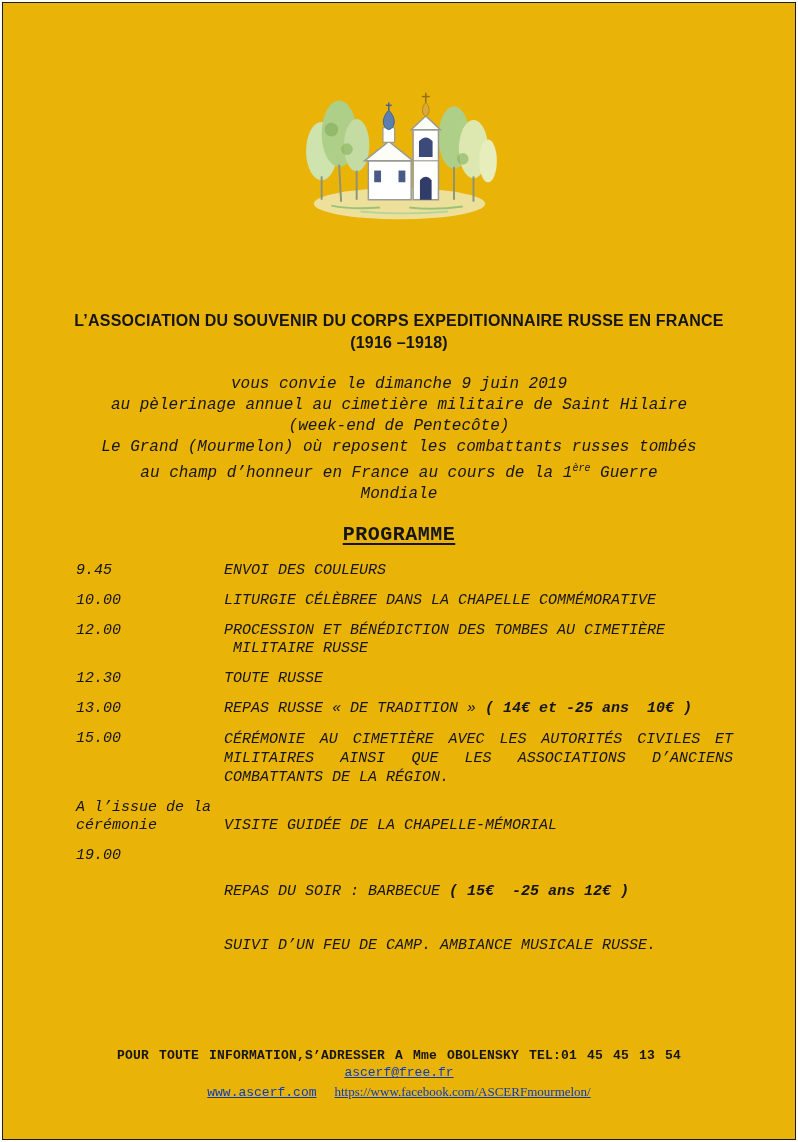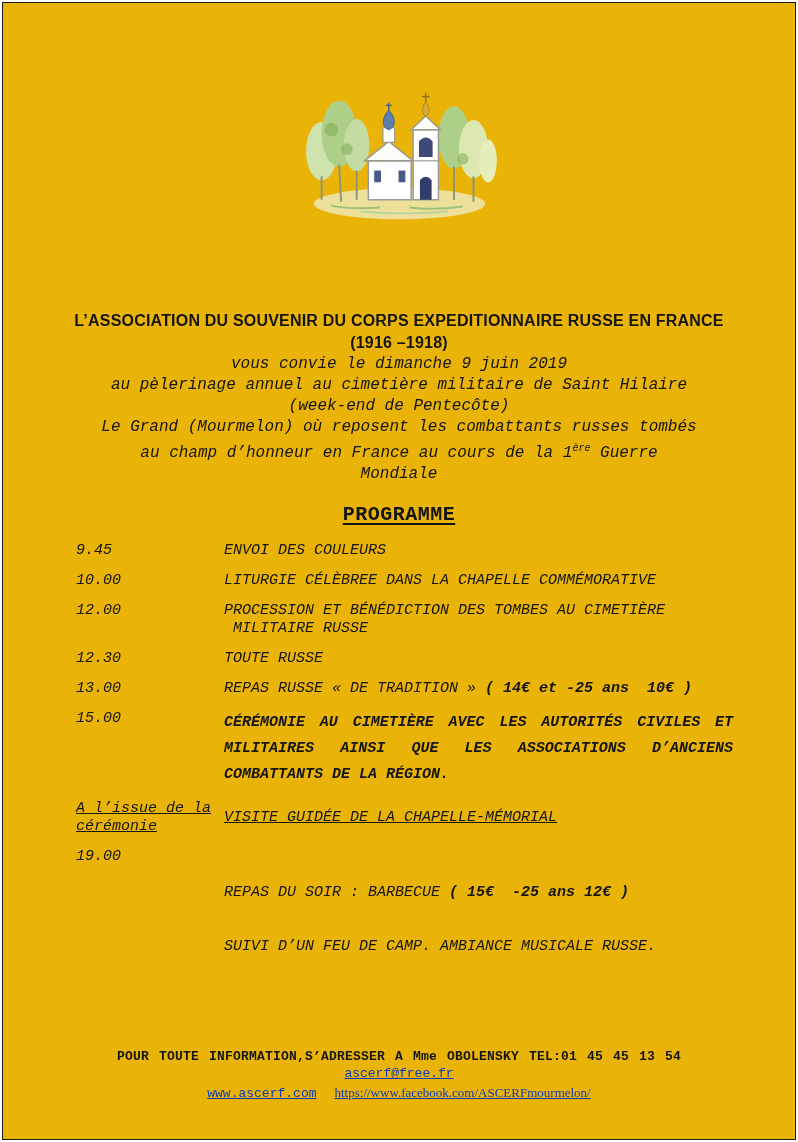--- a/index.html
+++ b/index.html
@@ -16,40 +16,40 @@
     background:#eab308;
   }
   .church-wrap { text-align:center; margin-top:78px; }
   .doc-title {
     text-align:center; margin-top:78px;
     font-family:"Liberation Sans", sans-serif;
     font-weight:bold; font-size:16px; line-height:22px;
     letter-spacing:0.2px;
   }
   .intro {
-    text-align:center; 
+    text-align:center; margin-top:20px;
     font-style:italic; font-size:16px; line-height:21px;
   }
   .intro sup { font-size:10px; font-style:italic; }
   .programme {
     text-align:center; margin-top:18px;
     font-size:20px; font-weight:bold;
     text-decoration:underline; text-underline-offset:3px;
     letter-spacing:0.5px;
   }
   .schedule {
     margin-top:16px; padding-left:73px; padding-right:62px;
     font-style:italic; font-size:15px;
   }
   .row { display:flex; margin-bottom:12px; line-height:18px; }
   .time { width:148px; flex:none; white-space:pre-wrap; }
   .desc { flex:1 1 auto; white-space:pre-wrap; }
   .bold { font-weight:bold; }
-  .row-justify .desc { white-space:normal; text-align:justify; line-height:26px;font-weight:bold; }
-  .row-end { align-items:center;text-decoration:underline; }
+  .row-justify .desc { white-space:normal; text-align:justify; line-height:19px; }
+  .row-end { align-items:flex-end; }
   .footer { margin-top:56px; text-align:center; font-size:13px; line-height:17px; }
   .footer-info { font-weight:bold; letter-spacing:0.2px; word-spacing:2px; }
   .link { color:#0b3bbd; text-decoration:underline; cursor:pointer; }
   .links-row { margin-top:2px; }
   .links-row .gap { display:inline-block; width:18px; }
   .fb-link { font-family:Liberation Serif, serif; font-size:13px; }
 </style>
 </head>
 <body>
 

